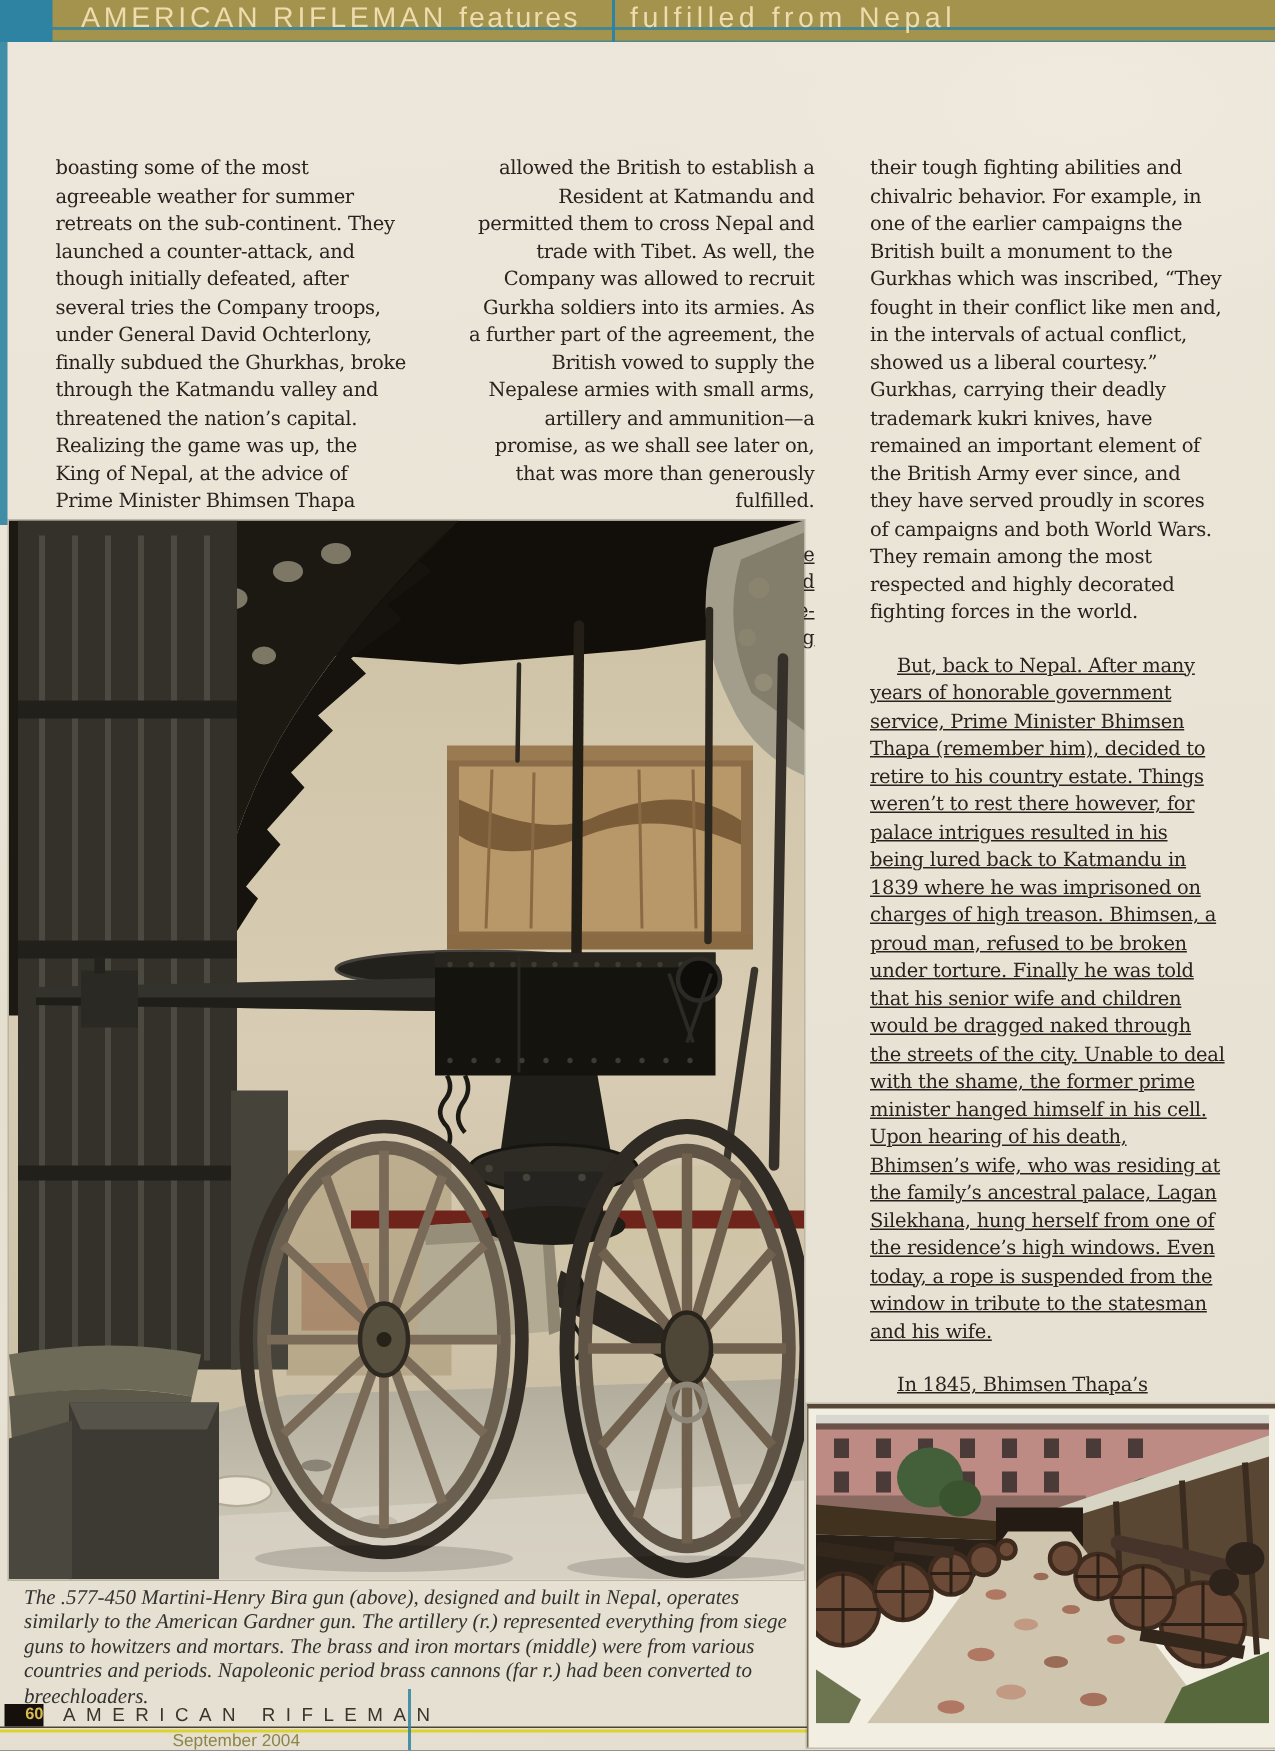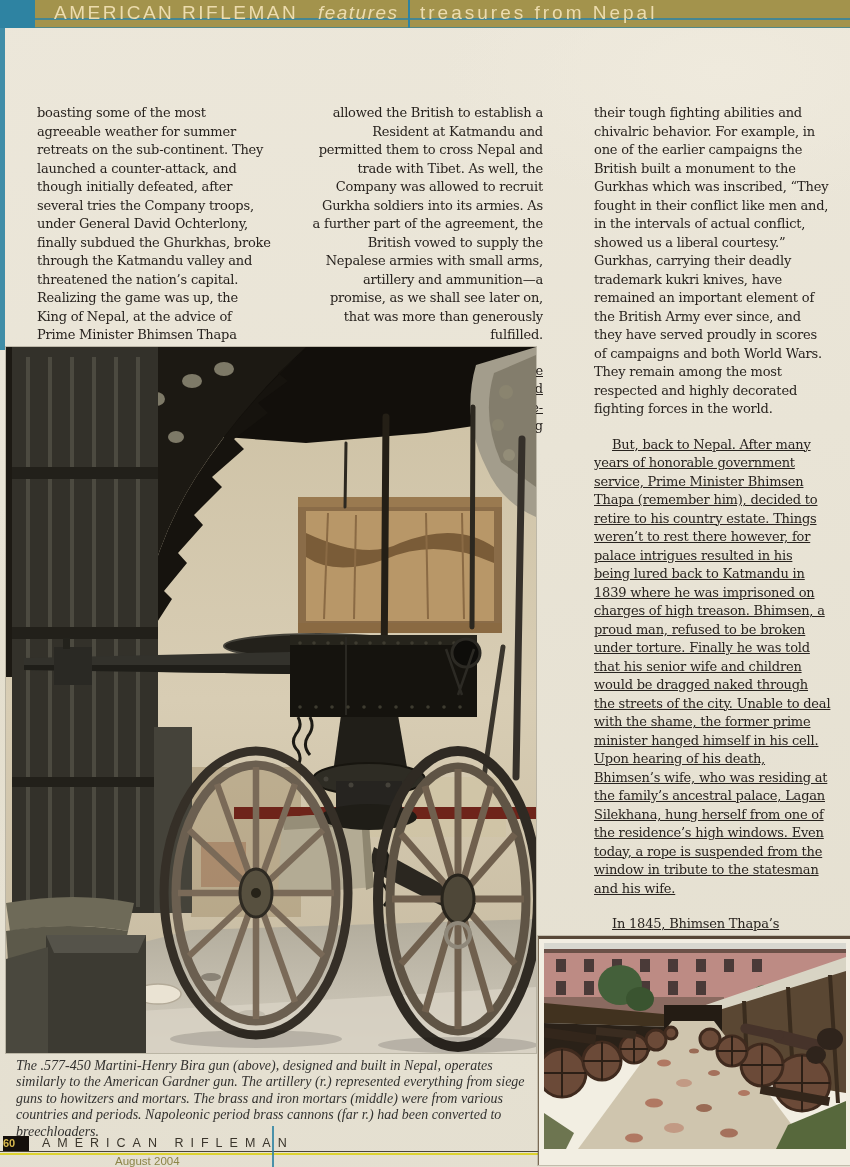--- a/index.html
+++ b/index.html
@@ -19,65 +19,65 @@
   }
   
   .header-bar{position:absolute;left:0;top:0;width:850px;height:28px;background:var(--header-olive);}
   .header-square{position:absolute;left:0;top:0;width:35px;height:28px;background:var(--teal);}
   .header-hline{position:absolute;left:0;top:18px;width:850px;height:2px;background:var(--teal);opacity:.8;}
   .header-bline{position:absolute;left:0;top:27px;width:850px;height:1px;background:var(--teal);opacity:.7;}
   .header-divider{position:absolute;left:408px;top:0;width:2px;height:28px;background:var(--teal);}
   .header-text{position:absolute;top:2px;font-size:19px;letter-spacing:2.5px;color:var(--header-text);white-space:nowrap;}
   .ht-left{left:54px;}
   .ht-right{left:420px;letter-spacing:3px;}
-  .ht-italic{font-style:italic;text-transform:lowercase;letter-spacing:1.5px;margin-left:12px;}
+  .ht-italic{text-transform:lowercase;letter-spacing:1.5px;}
   .left-accent{position:absolute;left:0;top:28px;width:5px;height:322px;background:var(--teal);opacity:.9;}
   
   .col{
     position:absolute;top:87px;
     font-family:"DejaVu Serif",serif;font-size:13px;letter-spacing:-0.2px;
     line-height:18.5px;color:var(--body-text);text-align:left;
   }
   .col p{margin:17px;}
   .col p.indent{text-indent:18px;text-decoration:underline;}
   .col-1{left:20px;width:268px;}
   .col-2{left:294px;width:266px;text-align:right;}
-  .col-3{left:577px;width:272px;}
+  .col-3{left:563px;width:272px;}
   
   .main-photo{position:absolute;left:6px;top:347px;width:530px;height:706px;overflow:hidden;box-shadow:0 0 0 1px rgba(60,50,30,.25);}
   .side-photo-frame{position:absolute;left:538px;top:936px;width:312px;height:226px;background:#f2eee2;
     border-left:1px solid #7a6a55;border-top:3px solid #574737;box-shadow:0 0 0 1px rgba(60,50,30,.2);}
   .side-photo{position:absolute;left:5px;top:4px;width:302px;height:206px;overflow:hidden;}
   
   .caption{
     position:absolute;left:16px;top:1058px;width:516px;
     font-family:Liberation Serif, serif;font-style:italic;
     font-size:14px;line-height:16.4px;color:var(--caption-text);
   }
   
   .footer-dark-rule{position:absolute;left:0;top:1151px;width:850px;height:1px;background:#4a4438;}
   .footer-yellow-rule{position:absolute;left:0;top:1153px;width:850px;height:2px;background:var(--rule-yellow);}
   .pagenum{position:absolute;left:3px;top:1136px;width:26px;height:15px;background:var(--pagenum-bg);
-    color:var(--pagenum-text);font-size:11px;font-weight:bold;text-align:left;line-height:15px;}
+    color:var(--pagenum-text);font-size:11px;font-weight:bold;text-align:right;line-height:15px;}
   .footer-mag{position:absolute;left:42px;top:1136px;font-size:12.5px;letter-spacing:7px;color:var(--footer-text);white-space:nowrap;}
   .footer-date{position:absolute;left:115px;top:1155px;font-size:11.5px;color:var(--date-olive);}
   .footer-vline{position:absolute;left:272px;top:1126px;width:2px;height:41px;background:var(--teal);opacity:.85;}
 </style>
 </head>
 <body>
 
 <div class="page">
 
   <div class="header-bar">
     <div class="header-square"></div>
     <div class="header-hline"></div>
     <div class="header-bline"></div>
     <div class="header-text ht-left"><span>AMERICAN RIFLEMAN</span>&nbsp;<span class="ht-italic">features</span></div>
     <div class="header-divider"></div>
-    <div class="header-text ht-right">treasures from Nepal</div>
+    <div class="header-text ht-right">fulfilled from Nepal</div>
   </div>
   <div class="left-accent"></div>
 
   <div class="col col-1">
     <p>boasting some of the most agreeable weather for summer retreats on the sub-continent. They launched a counter-attack, and though initially defeated, after several tries the Company troops, under General David Ochterlony, finally subdued the Ghurkhas, broke through the Katmandu valley and threatened the nation’s capital. Realizing the game was up, the King of Nepal, at the advice of Prime Minister Bhimsen Thapa (more about him later) decided to sign the Treaty of Sagauli, which</p>
   </div>
   <div class="col col-2">
     <p>allowed the British to establish a Resident at Katmandu and permitted them to cross Nepal and trade with Tibet. As well, the Company was allowed to recruit Gurkha soldiers into its armies. As a further part of the agreement, the British vowed to supply the Nepalese armies with small arms, artillery and ammunition—a promise, as we shall see later on, that was more than generously fulfilled.</p>
     <p class="indent">During hostilities, both the British and Gurkhas gained considerable respect for one-another regarding</p>
   </div>
@@ -303,21 +303,21 @@
       </g>
     </svg>
   </div>
 
   <div class="caption">The .577-450 Martini-Henry Bira gun (above), designed and built in Nepal, operates similarly to the American Gardner gun. The artillery (r.) represented everything from siege guns to howitzers and mortars. The brass and iron mortars (middle) were from various countries and periods. Napoleonic period brass cannons (far r.) had been converted to breechloaders.</div>
 
   <div class="footer-dark-rule"></div>
   <div class="footer-yellow-rule"></div>
   <div class="pagenum">60</div>
   <div class="footer-mag">AMERICAN RIFLEMAN</div>
-  <div class="footer-date">August 2004</div>
+  <div class="footer-date">September 2004</div>
   <div class="footer-vline"></div>
 
   <div class="side-photo-frame">
     <div class="side-photo" role="img" aria-label="Rows of antique artillery pieces lining a cobbled path in the arsenal courtyard">
       <svg width="302" height="206" viewBox="0 0 302 206" xmlns="http://www.w3.org/2000/svg">
         <rect x="0" y="0" width="302" height="22" fill="#d8d8d0"></rect>
         <g>
           <rect x="0" y="6" width="302" height="58" fill="#bd8b84"></rect>
           <rect x="0" y="6" width="302" height="4" fill="#6b5148"></rect>
           <g fill="#4a3a38">

